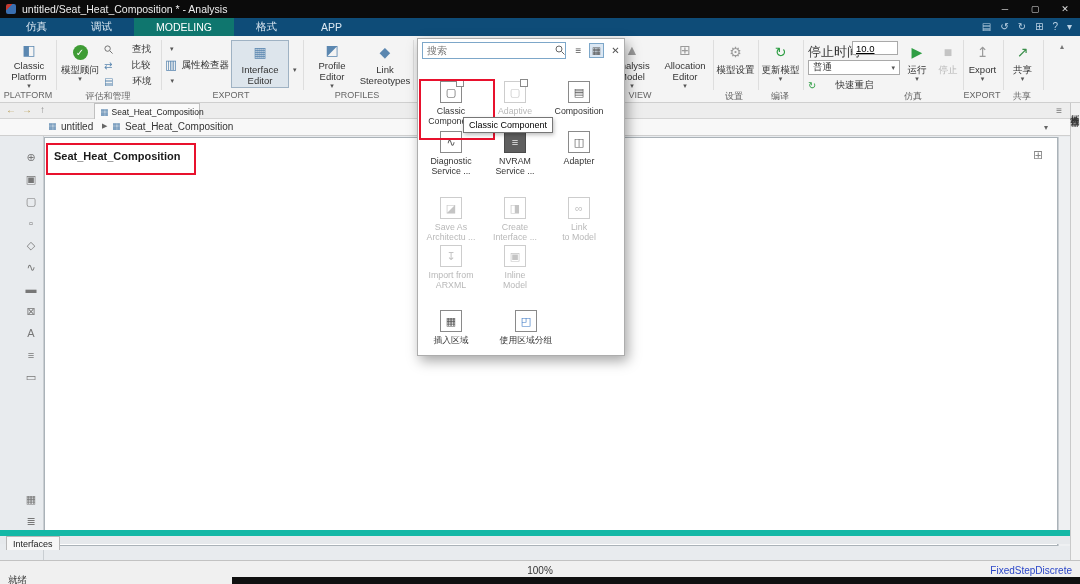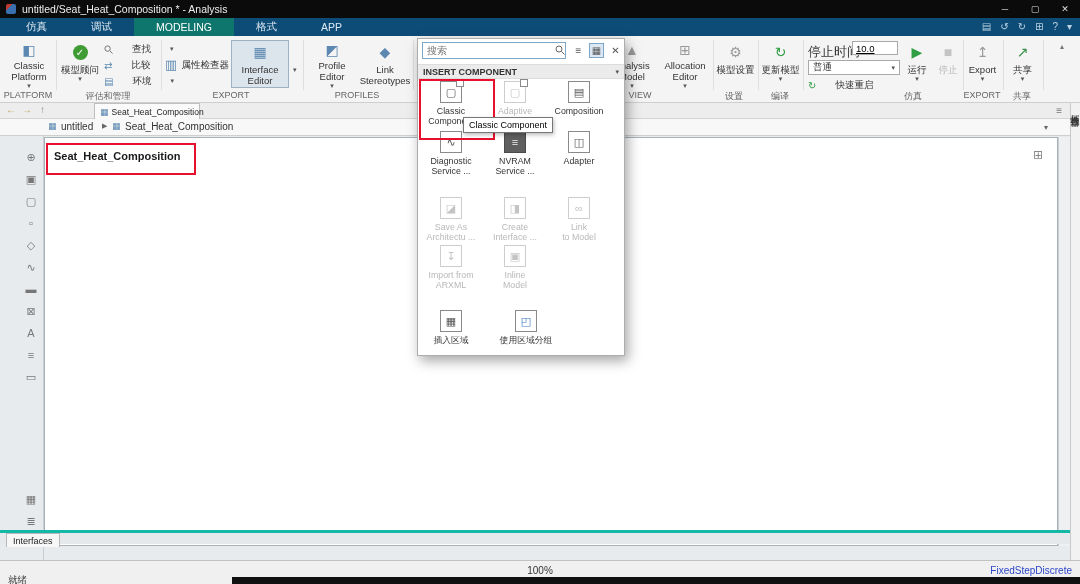--- a/index.html
+++ b/index.html
@@ -48,21 +48,21 @@
   
   .canvas{position:absolute;left:44px;top:137px;width:1014px;height:409px;background:#fff;border:1px solid #aab2b8;box-sizing:border-box;}
   .canvastitle{position:absolute;left:9px;top:12px;font-size:11px;font-weight:bold;color:#1a1a1a;}
   .hier{position:absolute;right:14px;top:10px;font-size:12px;color:#888;}
   .redrect{position:absolute;border:2px solid #e8112d;z-index:58;pointer-events:none;}
   
   .vscroll{position:absolute;left:1058px;top:137px;width:12px;height:409px;background:#eef0f2;border-left:1px solid #c9ced2;box-sizing:border-box;}
   .rightstrip{position:absolute;left:1070px;top:103px;width:10px;height:457px;background:#f2f2f2;border-left:1px solid #c9c9c9;box-sizing:border-box;}
   .vtab{position:absolute;left:0;top:4px;width:10px;writing-mode:vertical-rl;font-size:9px;color:#333;letter-spacing:1px;}
   
-  .bottomrow{position:absolute;left:0;top:530px;width:1070px;height:14px;background:#e6e9ec;border-top:3px solid #14b8a6;box-sizing:border-box;}
+  .bottomrow{position:absolute;left:0;top:530px;width:1070px;height:14px;background:#e6e9ec;border-top:6px solid #14b8a6;box-sizing:border-box;}
   .iftab{position:absolute;left:6px;top:0;height:13px;padding:0 6px;background:#f7f7f7;border:1px solid #b8b8b8;border-bottom:none;font-size:9px;display:flex;align-items:center;color:#222;}
   .statusbar{position:absolute;left:0;top:560px;width:1080px;height:24px;background:#f0f0f0;border-top:1px solid #c2c2c2;box-sizing:border-box;font-size:10px;color:#333;}
   .zoomtxt{position:absolute;left:540px;top:4px;transform:translateX(-50%);}
   .solver{position:absolute;right:8px;top:4px;color:#2b46c8;}
   .ready{position:absolute;left:8px;top:13px;font-size:9.5px;}
   .taskbar{position:absolute;left:232px;top:577px;width:848px;height:7px;background:#101010;z-index:80;}
   
   .panel{position:absolute;left:417px;top:38px;width:208px;height:318px;background:#fff;border:1px solid #adadad;
          box-shadow:3px 5px 12px rgba(0,0,0,.35);z-index:60;box-sizing:border-box;}
   .searchinput{position:absolute;left:4px;top:3px;width:144px;height:17px;border:1px solid #7da7c9;font-size:10px;padding:0 14px 0 4px;box-sizing:border-box;font-family:inherit;}
@@ -313,26 +313,20 @@
   <div class="panel">
     <input class="searchinput" placeholder="搜索" style="">
     <svg class="abs" style="left:137px;top:6px" width="10" height="10" viewBox="0 0 10 10">
         <circle cx="4" cy="4" r="3" fill="none" stroke="#666"></circle>
         <line x1="6.5" y1="6.5" x2="9.5" y2="9.5" stroke="#666"></line>
       </svg>
     <span class="psico" style="left:153px;top:4px">≡</span>
     <span class="psico selv" style="left:171px;top:4px">▦</span>
     <span class="psico" style="left:190px;top:4px">✕</span>
 
-    <div class="phead" style="top:25px">
-      <span>INSERT COMPONENT</span>
-      <span class="harr">
-          <span class="chev">▾</span>
-        </span>
-    </div>
     <div class="pcell" style="left:2px;top:42px">
       <div class="cicon badge">▢</div>
       <div>Classic</div>
       <div>Compone...</div>
     </div>
     <div class="pcell disabled" style="left:66px;top:42px">
       <div class="cicon badge">▢</div>
       <div>Adaptive</div>
       <div>Component</div>
     </div>

